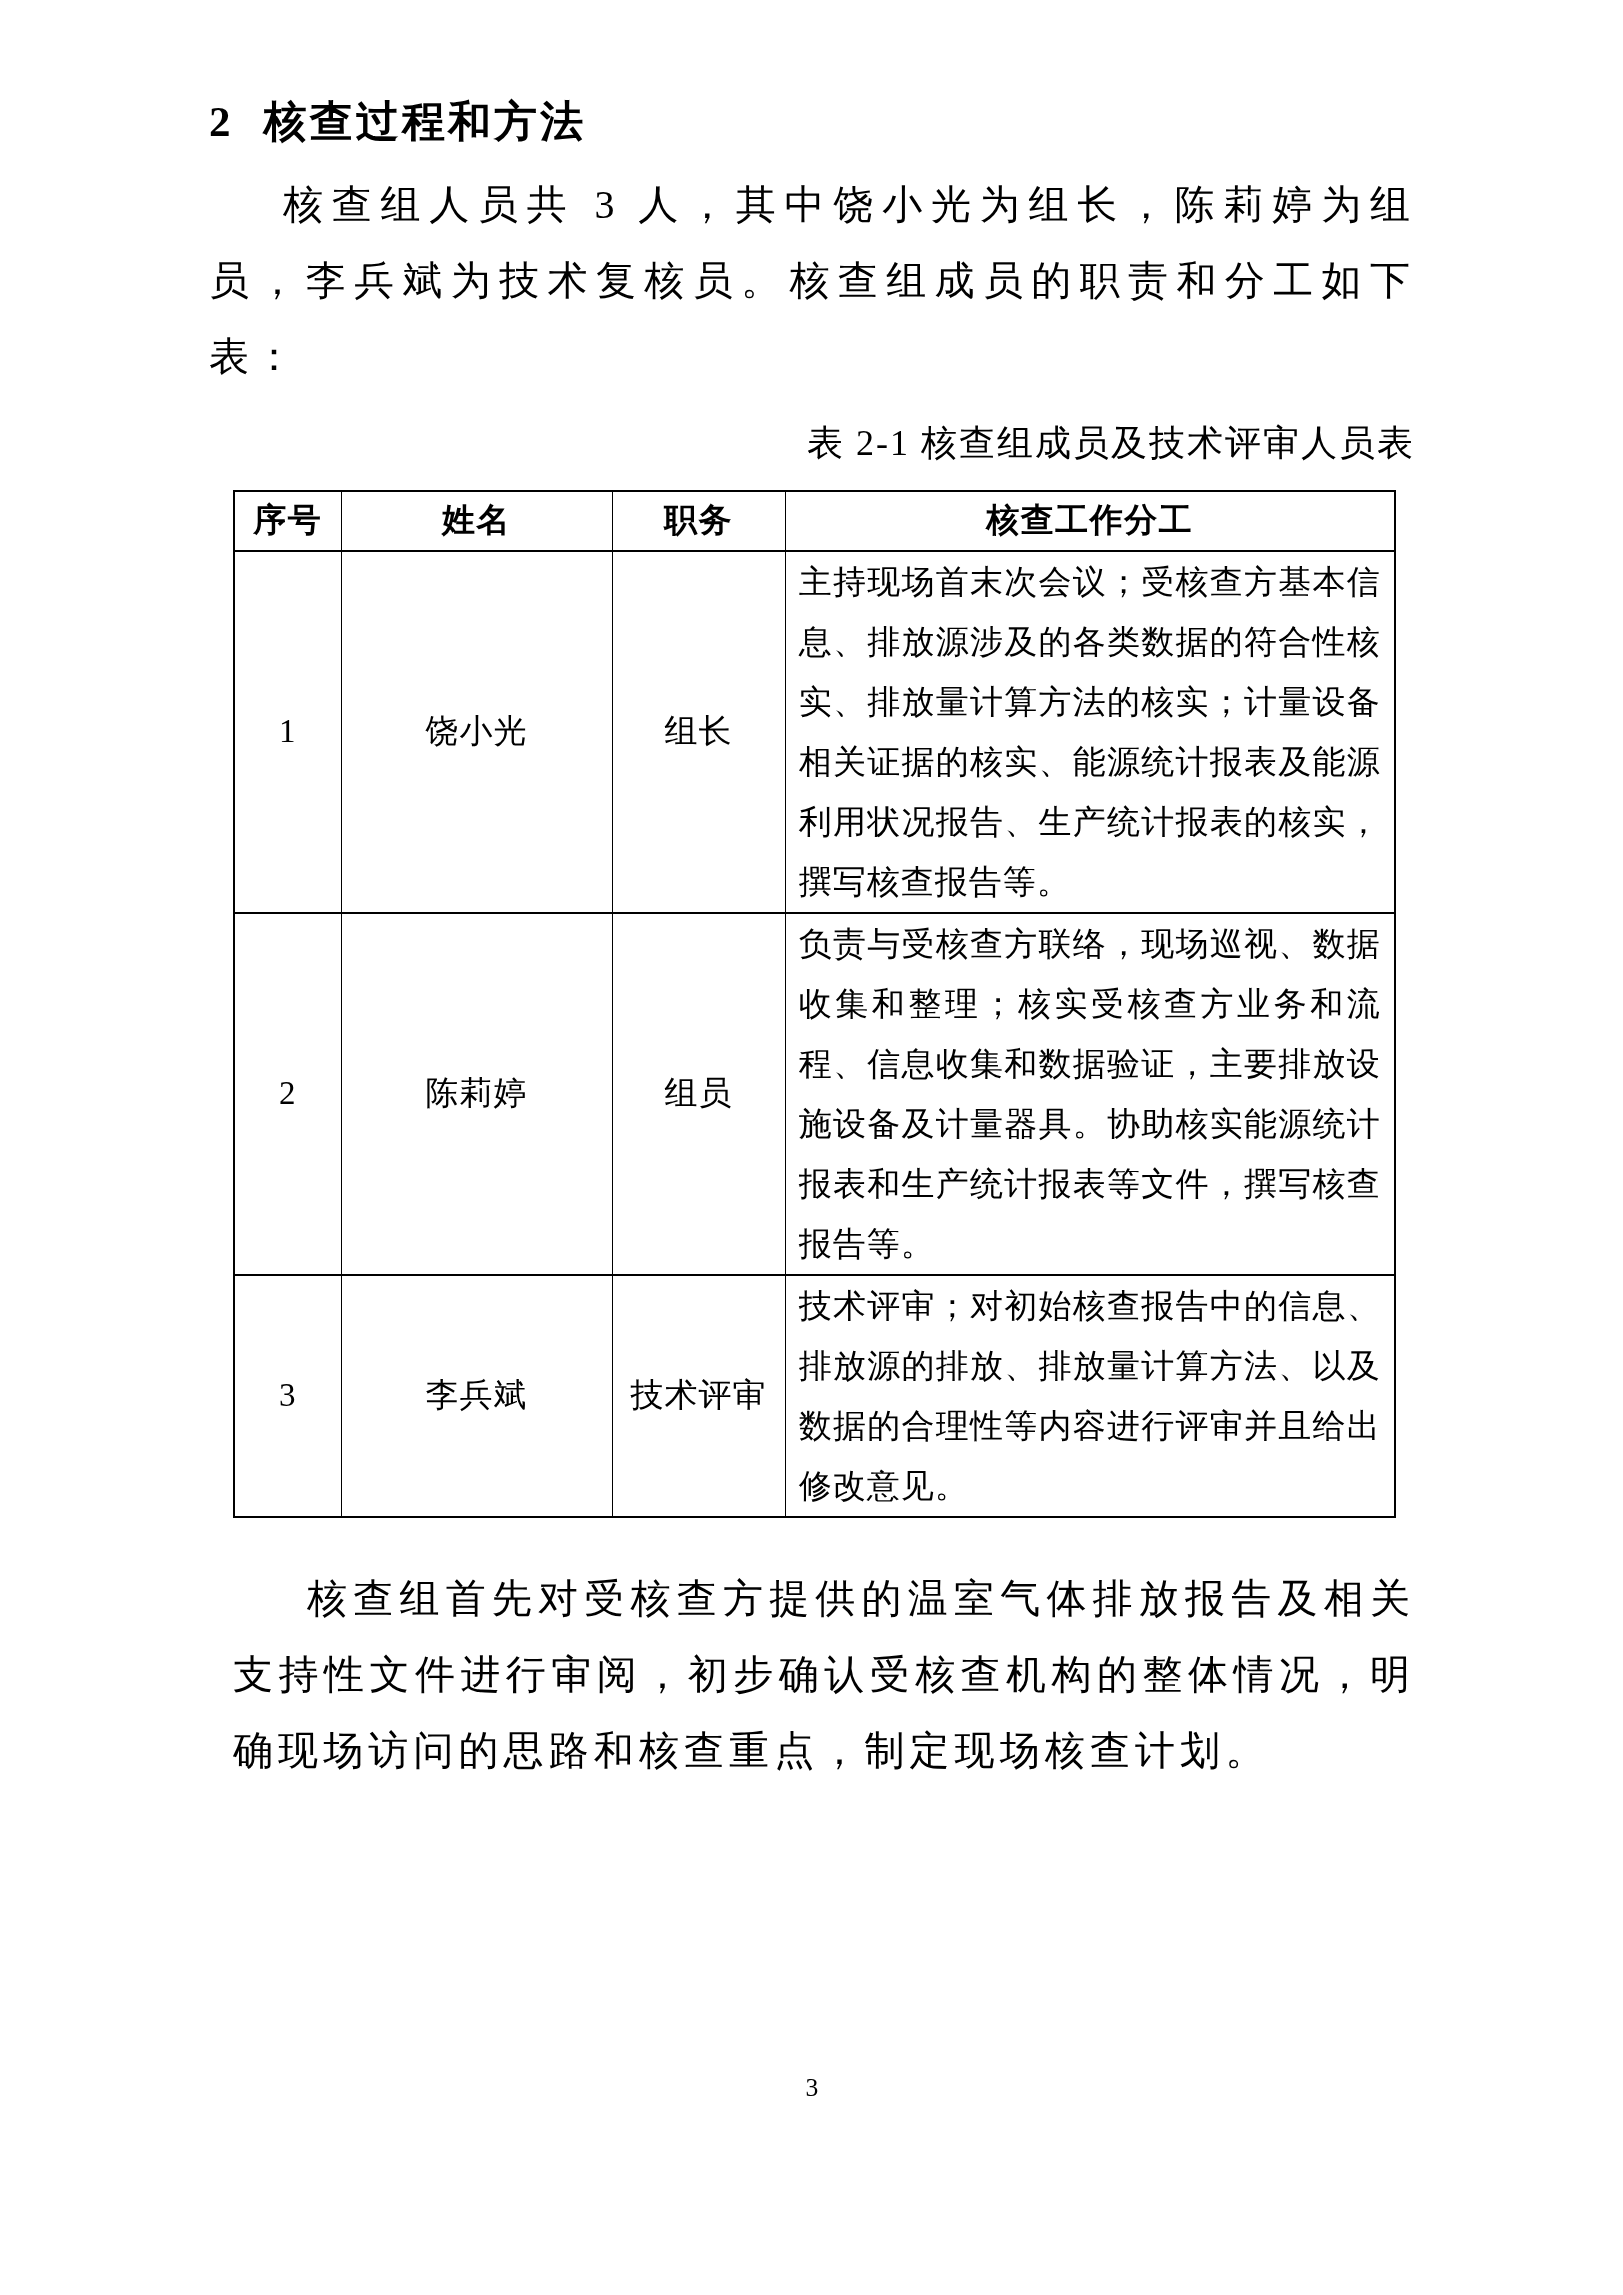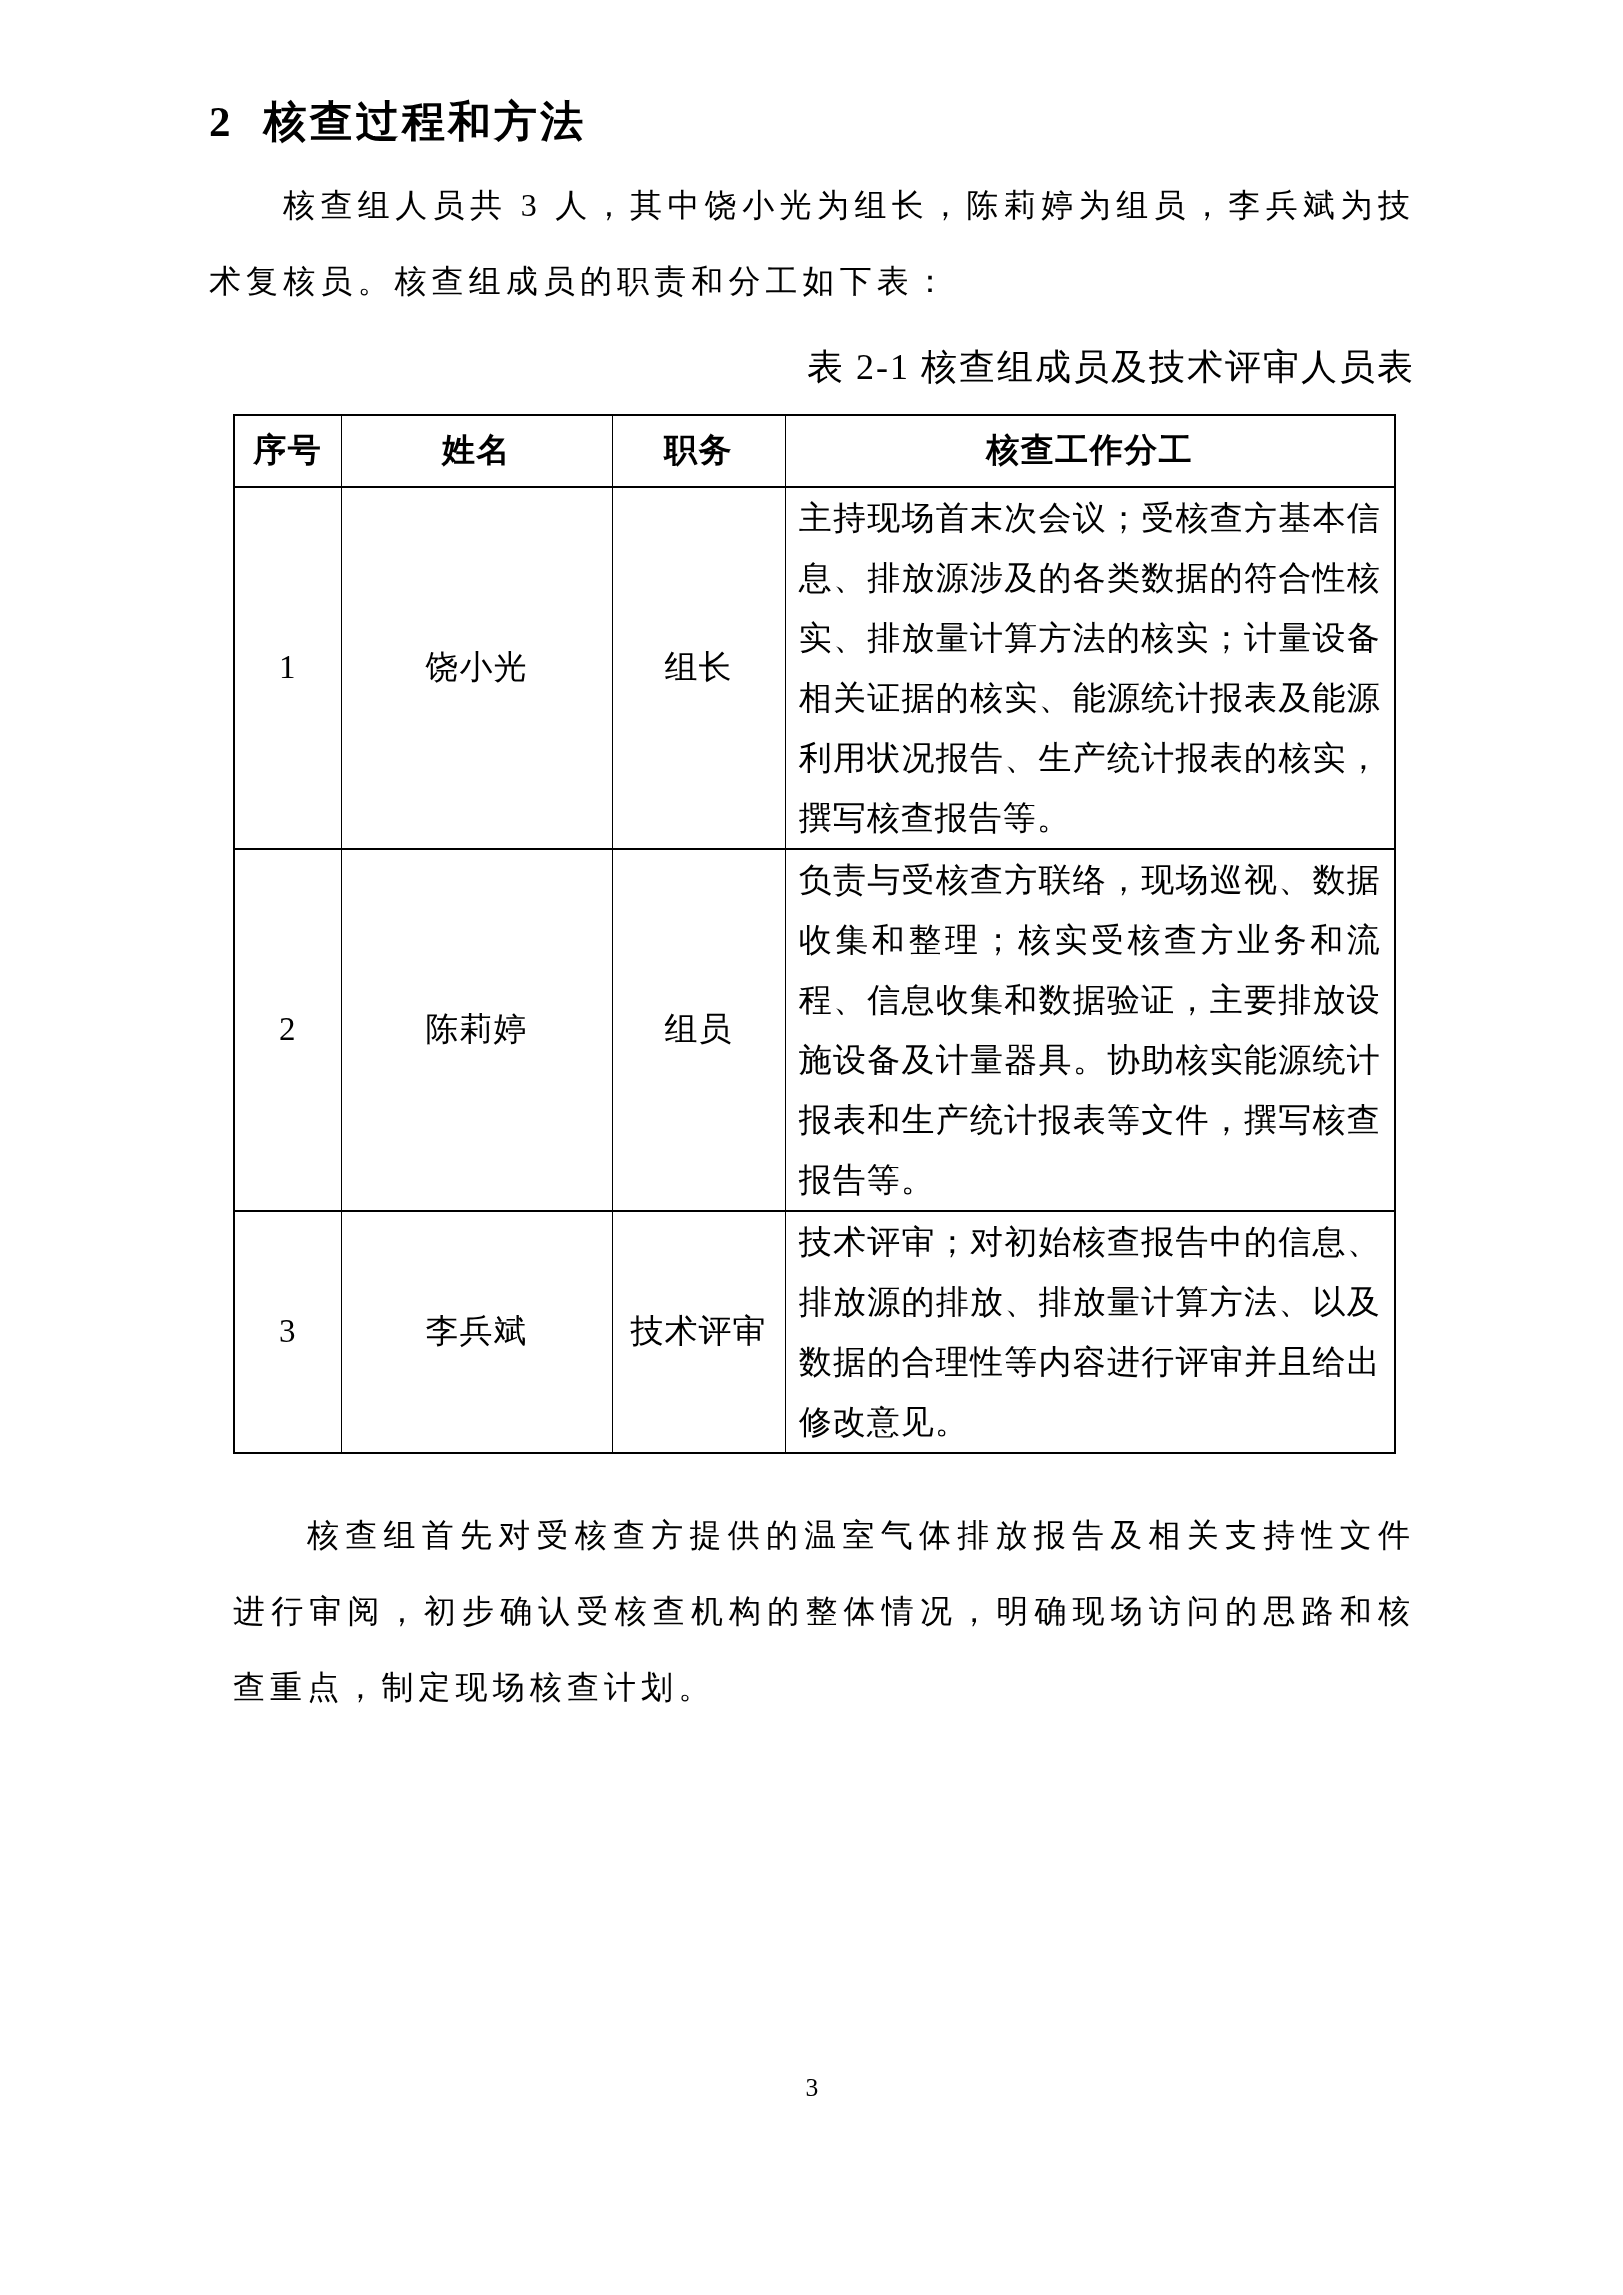--- a/index.html
+++ b/index.html
@@ -27,21 +27,21 @@
     margin: 30px 0 0 0;
     font-size: 39px;
     line-height: 49px;
     font-weight: bold;
     letter-spacing: 2px;
   }
   h2.subsec .htitle { margin-left: 26.6px; }
 
   p.body {
     margin: 0;
-    font-size: 32px;
+    font-size: 40px;
     line-height: 76px;
     letter-spacing: 5.1px;
     text-align: justify;
     text-justify: inter-character;
     text-indent: 74px;
   }
   p.intro { margin-top: 17.4px; }
   p.after-table { margin-top: 43px; margin-left: 24px; }
 
   .tbl-caption {
@@ -66,21 +66,21 @@
   col.c4 { width: 610px; }
 
   table.team th, table.team td {
     border-left: 1.5px solid #000;
     border-right: 1.5px solid #000;
     border-top: 2px solid #000;
     border-bottom: 2px solid #000;
     vertical-align: middle;
     font-size: 33px;
   }
-  table.team tr.hdr { height: 72px; margin-left: 13px; }
+  table.team tr.hdr { height: 60px; margin-left: 13px; }
   table.team th {
     font-weight: bold;
     text-align: center;
     letter-spacing: 1.5px;
   }
   tr.row1 { height: 299px; }
   tr.row2 { height: 248px; }
   tr.row3 { height: 189px; }
   td.cc { text-align: center; letter-spacing: 1px; }
   td.duty {

